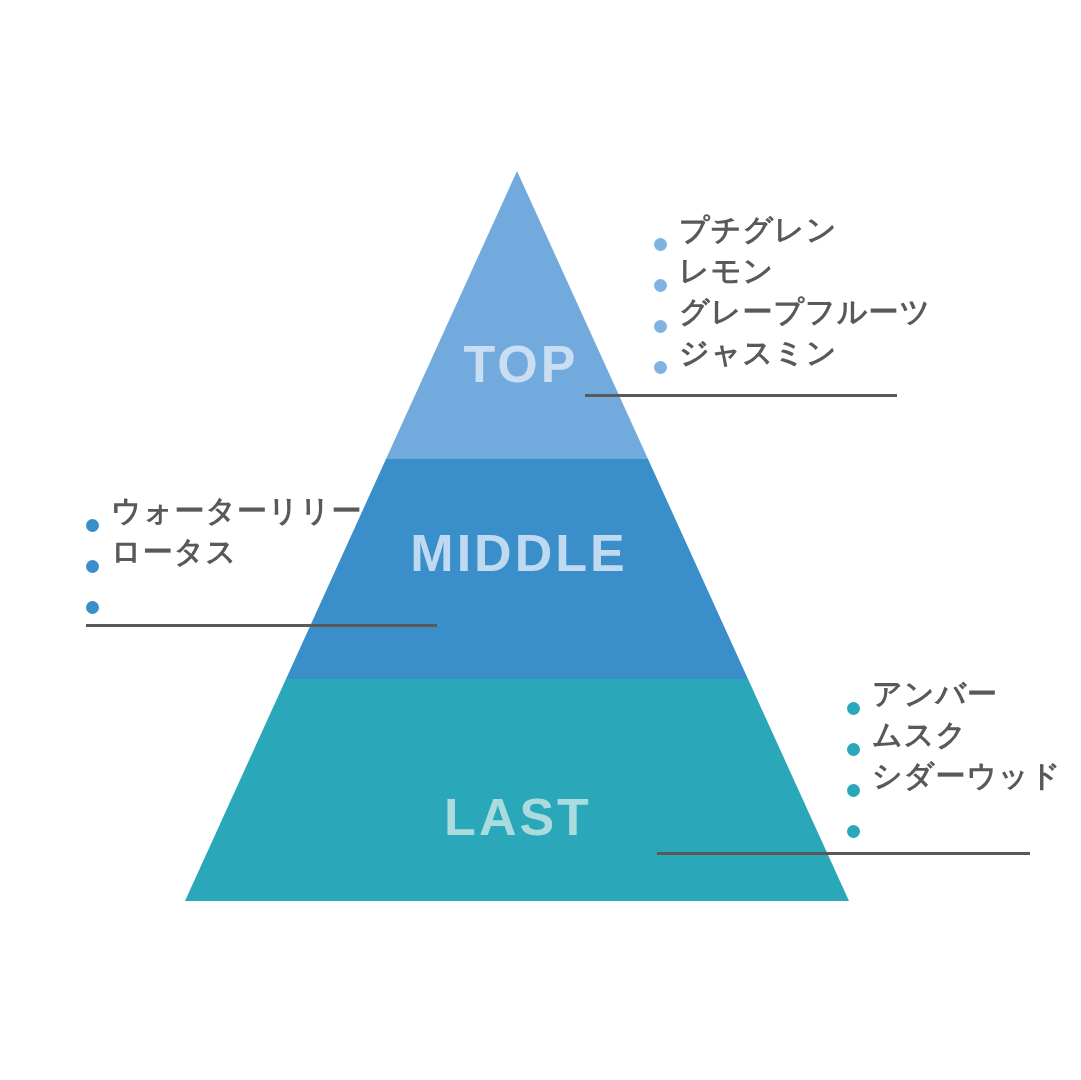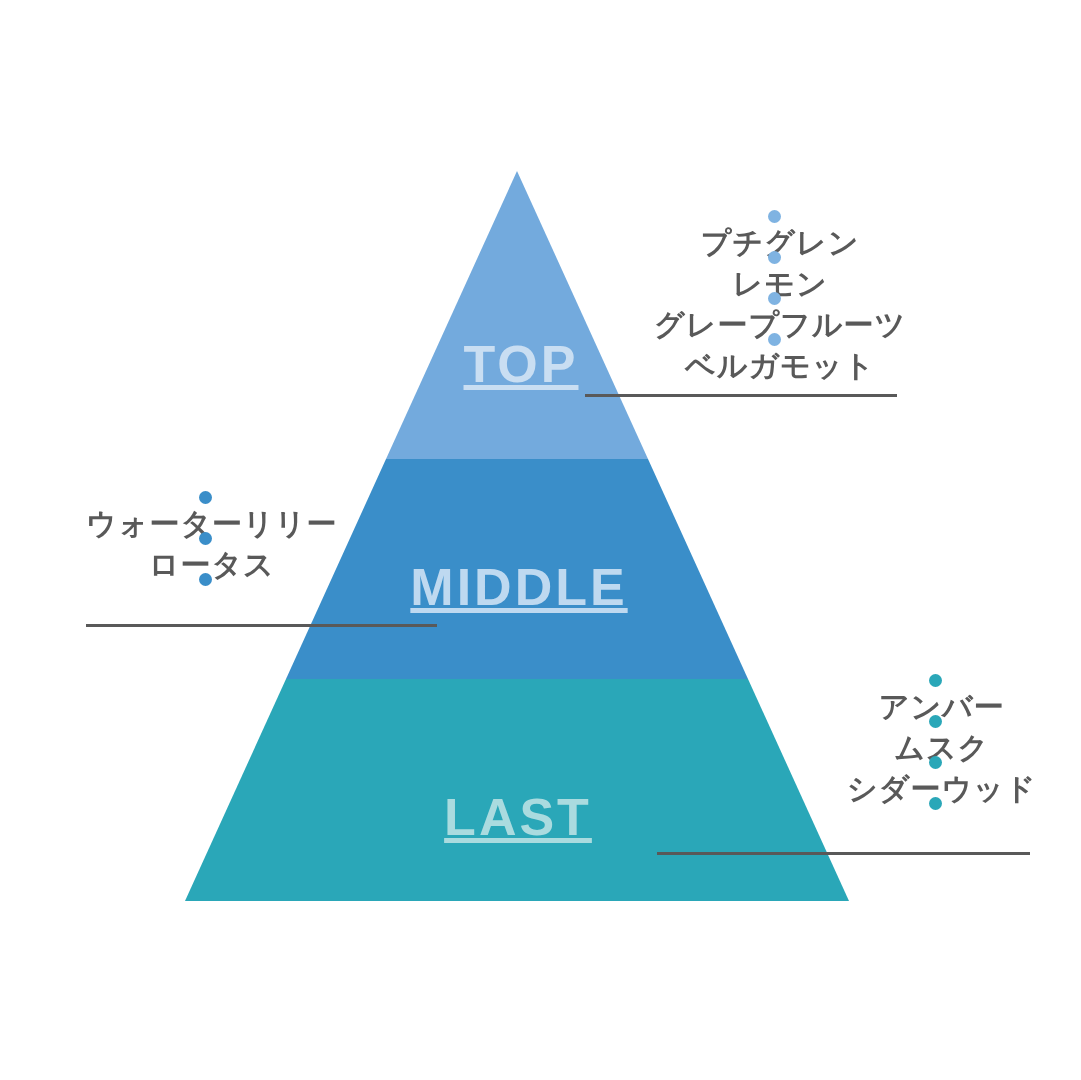--- a/index.html
+++ b/index.html
@@ -22,34 +22,32 @@
     height: 1080px;
   }
   .tier-label {
     position: absolute;
     transform: translate(-50%, -50%);
     font-size: 52px;
     font-weight: bold;
     letter-spacing: 3px;
     white-space: nowrap;
     user-select: none;
-    text-decoration: underline;
   }
   .note-list {
     position: absolute;
     list-style: none;
     margin: 0;
     padding: 0;
   }
   .note-item {
     display: flex;
-    align-items: center;
+    align-items: flex-end;
     height: 41px;
     white-space: nowrap;
-    flex-direction: column;
   }
   .bullet {
     width: 13px;
     height: 13px;
     border-radius: 50%;
     flex-shrink: 0;
     margin-right: 12px;
   }
   .note-text {
     font-size: 30px;
@@ -64,21 +62,21 @@
   }
   .line-top    { left: 585px; top: 394px; width: 312px; }
   .line-middle { left:  86px; top: 624px; width: 351px; }
   .line-last   { left: 657px; top: 852px; width: 373px; }
 
   .list-top    { left: 654px; top: 210px; }
   .list-middle { left:  86px; top: 491px; }
   .list-last   { left: 847px; top: 674px; }
 
   .label-top    { left: 521px; top: 364px; }
-  .label-middle { left: 519px; top: 587px; }
+  .label-middle { left: 519px; top: 553px; }
   .label-last   { left: 518px; top: 795px; }
 </style>
 </head>
 <body>
 
 <div class="canvas">
 
   <svg class="pyramid-svg" viewBox="0 0 1081 1080" aria-hidden="true">
     <polygon points="517,171 648,459 386,459" fill="#73aadd"></polygon>
     <polygon points="386,459 648,459 748,679 286,679" fill="#3a8ec9"></polygon>
@@ -101,21 +99,21 @@
     <li class="note-item">
       <span class="bullet" style="background-color: rgb(127, 179, 226);"></span>
       <span class="note-text">レモン</span>
     </li>
     <li class="note-item">
       <span class="bullet" style="background-color: rgb(127, 179, 226);"></span>
       <span class="note-text">グレープフルーツ</span>
     </li>
     <li class="note-item">
       <span class="bullet" style="background-color: rgb(127, 179, 226);"></span>
-      <span class="note-text">ベルガモット</span>
+      <span class="note-text">ジャスミン</span>
     </li>
   </ul>
 
   <ul class="note-list list-middle">
     <li class="note-item">
       <span class="bullet" style="background-color: rgb(58, 142, 201);"></span>
       <span class="note-text">ウォーターリリー</span>
     </li>
     <li class="note-item">
       <span class="bullet" style="background-color: rgb(58, 142, 201);"></span>

